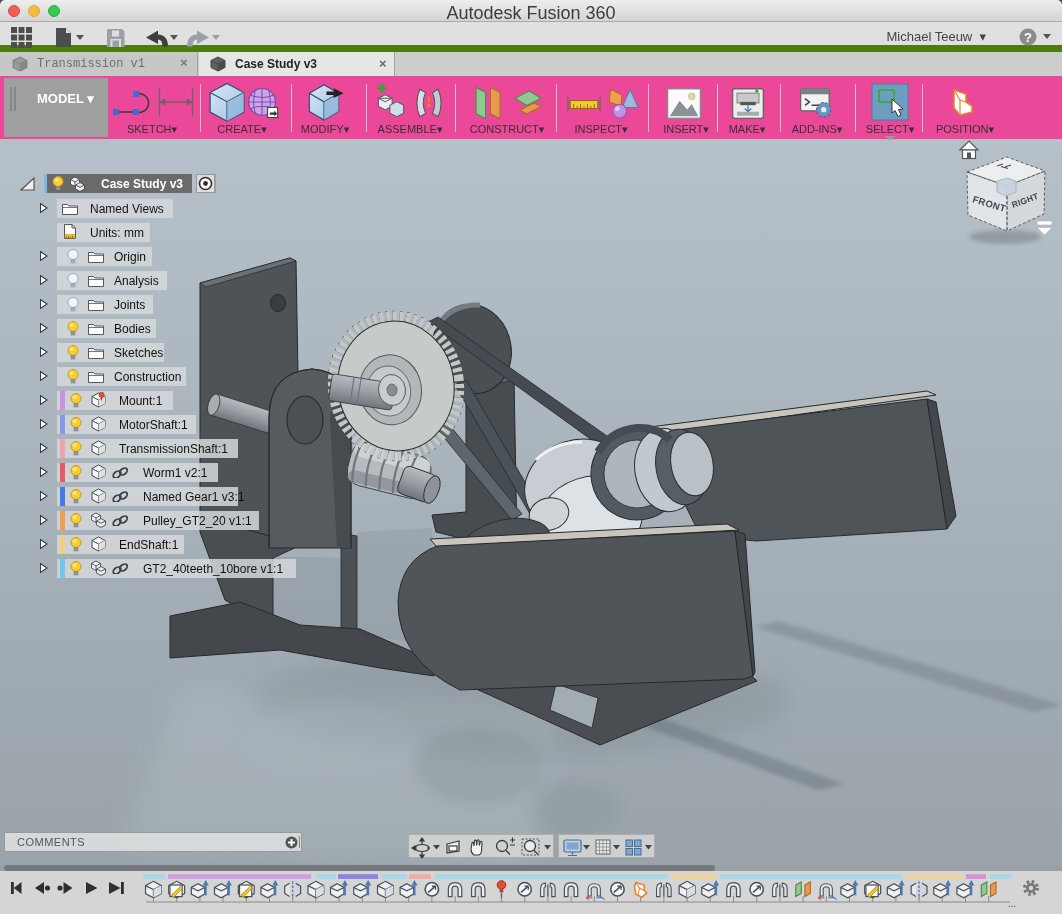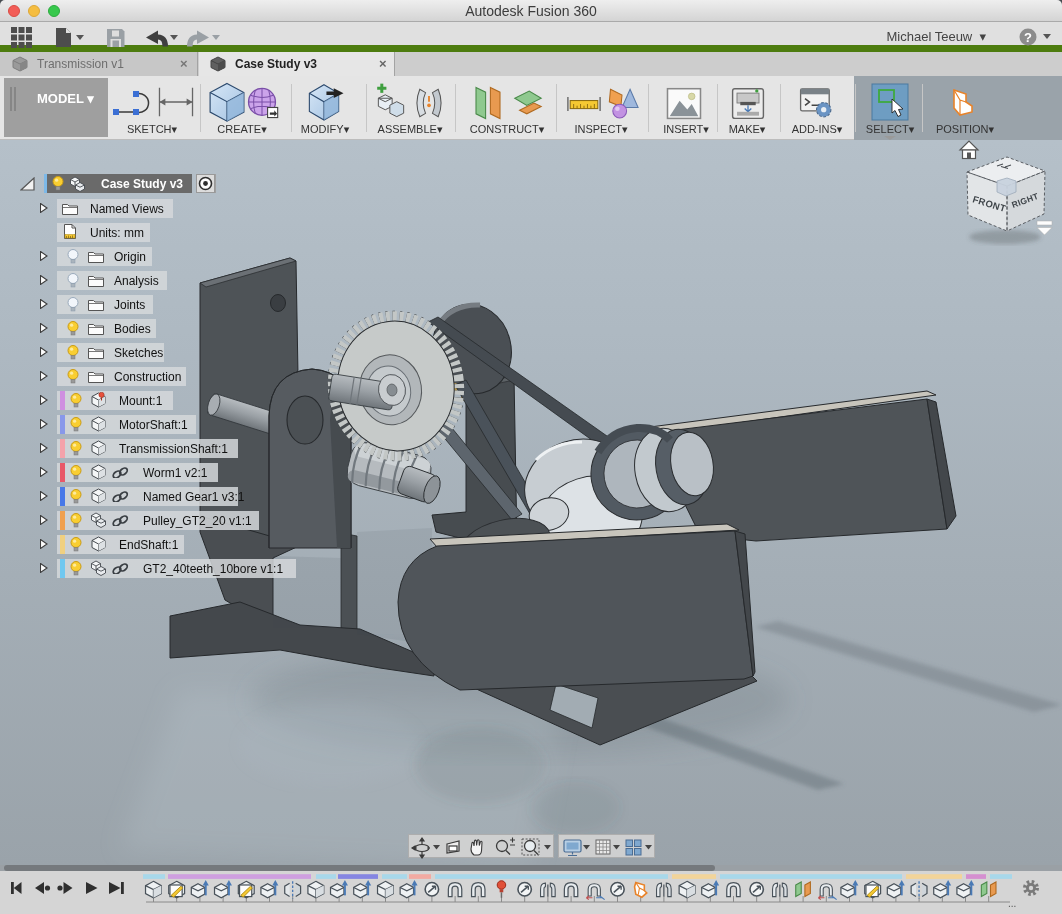--- a/index.html
+++ b/index.html
@@ -5,46 +5,46 @@
   * { margin:0; padding:0; box-sizing:border-box; }
   html,body { width:1062px; height:914px; overflow:hidden; }
   body { font-family:"Liberation Sans", sans-serif; position:relative; background:#9aa3aa; }
   .abs { position:absolute; }
 
   
   #titlebar { position:absolute; left:0; top:0; width:1062px; height:22px;
     background:linear-gradient(#eeeeee,#d4d4d4); border-bottom:1px solid #aaa;
     border-radius:5px 5px 0 0; }
   #titlebar .title { position:absolute; width:100%; text-align:center; top:3px;
-    font-size:14px; color:#3c3c3c; }
+    font-size:18px; color:#3c3c3c; }
   .tl { position:absolute; top:5px; width:12px; height:12px; border-radius:50%; }
   #tl-r { left:8px;  background:#f25d57; border:0.5px solid #d94c44; }
   #tl-y { left:28px; background:#f5bd40; border:0.5px solid #dda736; }
   #tl-g { left:48px; background:#37c84c; border:0.5px solid #2cab3e; }
 
   
   #toolbar { position:absolute; left:0; top:22px; width:1062px; height:30px;
     background:#e0e0e0; border-bottom:7px solid #4d7c0f; }
   #username { position:absolute; right:76px; top:7px; font-size:13px; color:#444; }
 
   
   #tabbar { position:absolute; left:0; top:52px; width:1062px; height:24px; background:#cdcdcd; }
   .tab { position:absolute; top:0; height:24px; font-size:12px; }
-  #tab1 { left:0; width:198px; background:#c7c7c7; border-right:1px solid #a3a3a3; }
+  #tab1 { left:0; width:198px; background:#c7c7c7; border-right:1px solid #a3a3a3;font-family:Liberation Mono, monospace; }
   #tab2 { left:199px; width:196px; background:#e6e6e6; border-right:1px solid #a3a3a3; }
   .tab .txt { position:absolute; top:5px; font-size:12px; }
   #tab1 .txt { left:37px; color:#6e6e6e; }
   #tab2 .txt { left:36px; color:#222; font-weight:bold; }
   .tab .x { position:absolute; top:4px; font-size:13px; font-weight:bold; }
   #tab1 .x { left:180px; color:#777; }
   #tab2 .x { left:180px; color:#666; }
 
   
-  #ribbon { position:absolute; left:0; top:76px; width:854px; height:64px;
-    background:#e5e5e5; border-bottom:1px solid #bcbcbc; }
+  #ribbon { position:absolute; left:0; top:76px; width:1062px; height:64px;
+    background:#ec4899; border-bottom:1px solid #bcbcbc; }
   #modelbox { position:absolute; left:4px; top:2px; width:104px; height:59px; background:#9f9f9f; }
   #modelbox .grip { position:absolute; left:6px; top:9px; width:2px; height:24px;
     border-left:2px solid #868686; border-right:2px solid #868686; padding-left:2px; }
   #modelbox .lbl { position:absolute; left:33px; top:13px; color:#fff; font-weight:bold; font-size:13px; }
   .rlabel { position:absolute; top:47px; font-size:11px; color:#333; text-align:center; white-space:nowrap; transform:translateX(-50%); }
 
   
   #viewport { position:absolute; left:0; top:140px; width:1062px; height:725px;
     background:linear-gradient(#b5c0c9 0%, #adb8c1 30%, #a4aeb6 60%, #9aa3aa 100%); overflow:hidden; }
 
@@ -727,20 +727,29 @@
       <polygon points="960,150 969,141 978,150" fill="#fff" stroke="#555" stroke-width="1.2"></polygon>
       <rect x="962.5" y="150" width="13" height="8.5" fill="#fff" stroke="#555" stroke-width="1.2"></rect>
       <rect x="967" y="152.5" width="4" height="6" fill="#555"></rect>
     </g>
     <g>
       <rect x="1037" y="221" width="15" height="4" fill="#fdfdfd" stroke="#aaa" stroke-width="0.5"></rect>
       <polygon points="1037,227.5 1052,227.5 1044.5,235" fill="#fdfdfd" stroke="#aaa" stroke-width="0.5"></polygon>
     </g>
   </svg>
 
+  <div id="comments">
+      <div class="t">COMMENTS</div>
+    <svg class="abs" style="left:280px;top:3px" width="13" height="13" viewBox="0 0 13 13">
+      <circle cx="6.5" cy="6.5" r="6" fill="#555"></circle>
+        <rect x="3" y="5.5" width="7" height="2" fill="#fff"></rect>
+        <rect x="5.5" y="3" width="2" height="7" fill="#fff"></rect>
+    </svg>
+    <div class="abs" style="left:294px;top:3px;width:1px;height:12px;background:#888"></div>
+  </div>
   <div class="navbox" style="left:408px; width:146px;">
     <svg class="abs" style="left:0;top:0" width="146" height="24" viewBox="0 0 146 24">
       <g stroke="#3a3a3a" fill="none" stroke-width="1.2">
         <ellipse cx="13" cy="13" rx="7" ry="3.5"></ellipse>
         <path d="M13,5 V9 M13,17 V21 M5,13 H8 M18,13 H21"></path>
         <polygon points="13,3 11,6 15,6" fill="#3a3a3a"></polygon>
         <polygon points="13,23 11,20 15,20" fill="#3a3a3a"></polygon>
         <polygon points="3,13 6,11 6,15" fill="#3a3a3a"></polygon>
       </g>
       <polygon points="24,10 31,10 27.5,14.5" fill="#444"></polygon>

